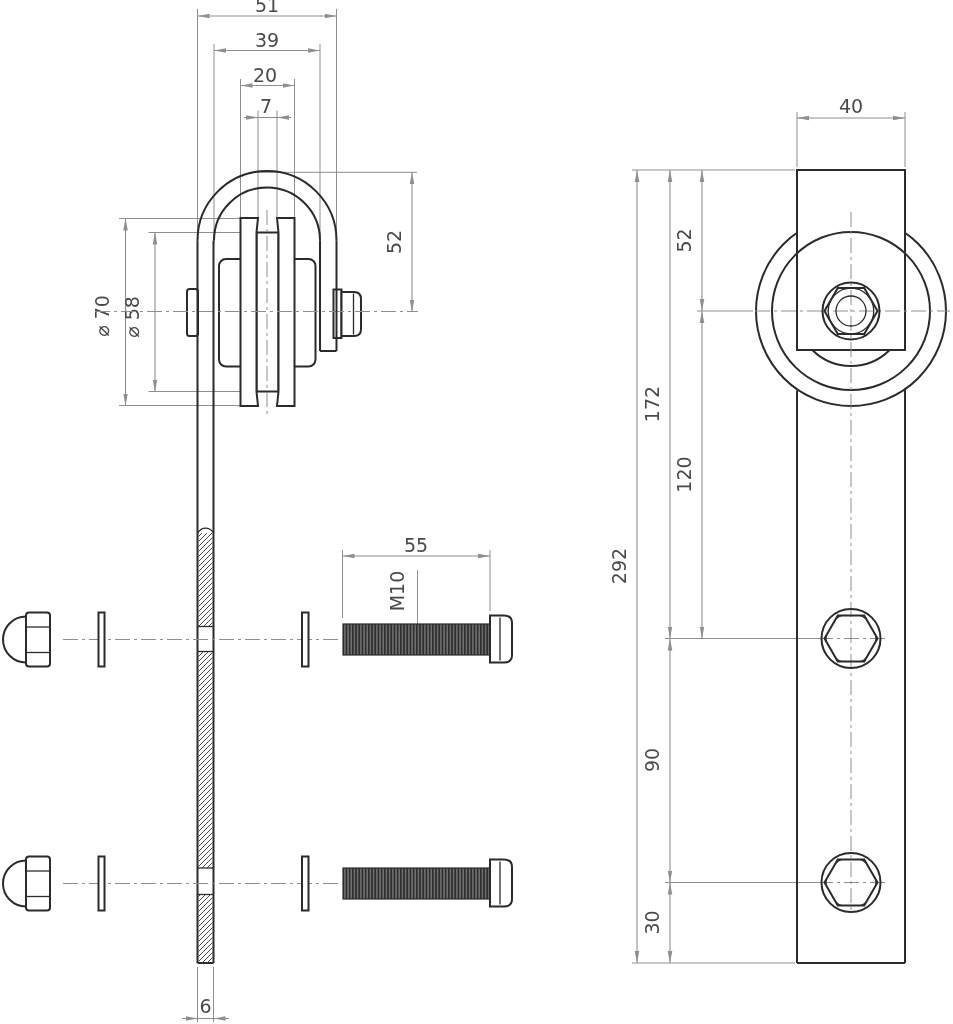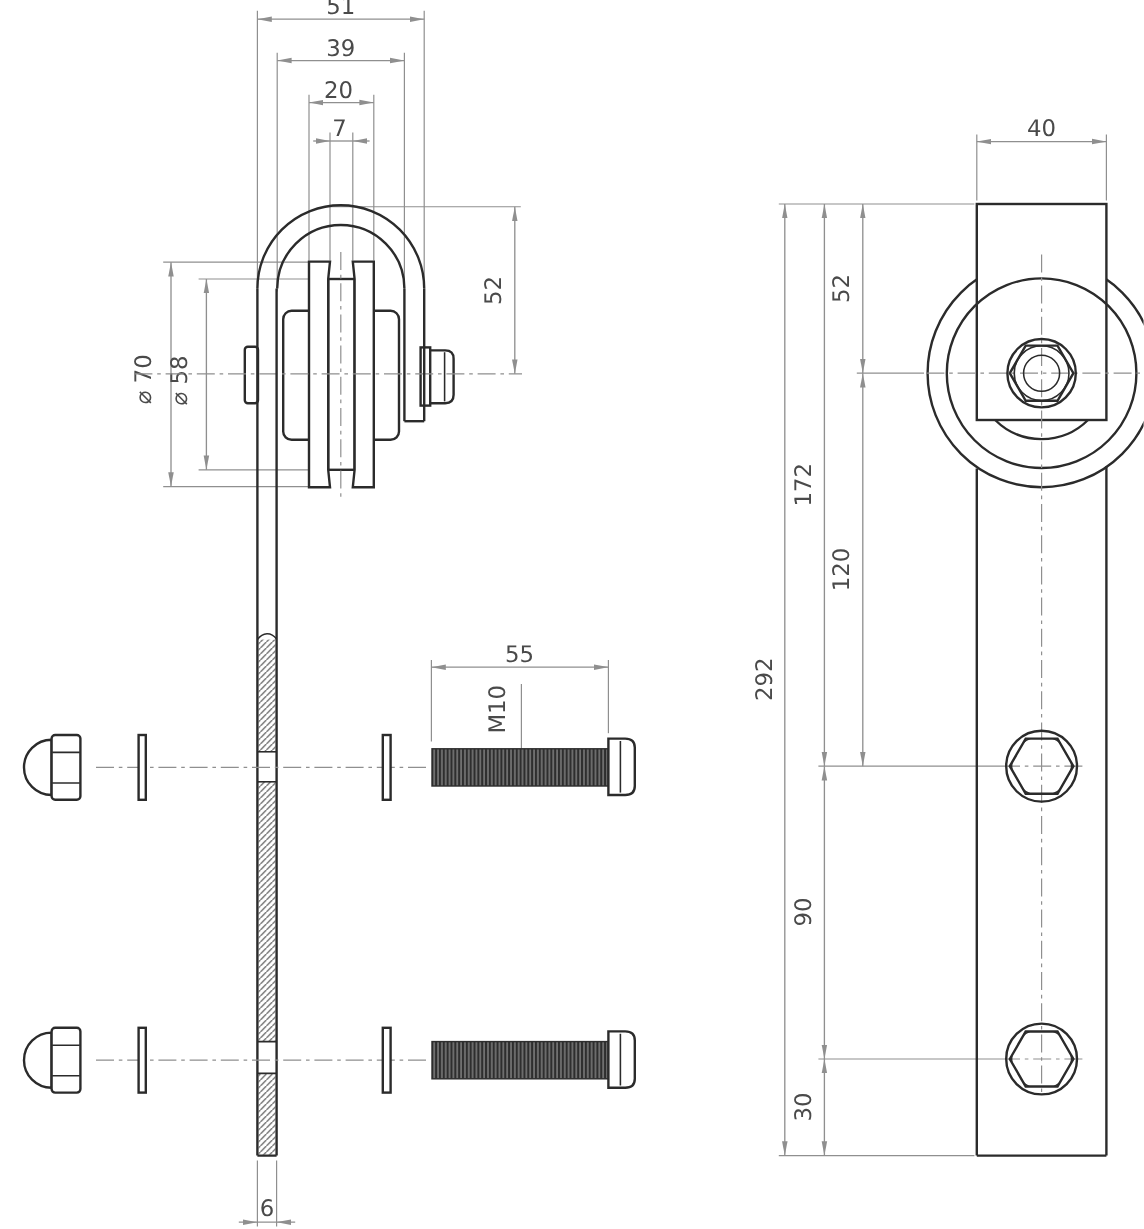--- a/index.html
+++ b/index.html
@@ -1,20 +1,20 @@
 <!DOCTYPE html>
 <html style="--background: #ffffff; --line-main: #2b2b2b; --line-dim: #8f8f8f; --text: #4a4a4a; --thread-dark: #2e2e2e; --thread-light: #707070; --hatch: #4f4f4f;"><head>
 <meta charset="utf-8">
 <style>
   :root{
     --background:#ffffff; --line-main:#2b2b2b; --line-dim:#8f8f8f;
     --text:#4a4a4a; --thread-dark:#2e2e2e; --thread-light:#707070; --hatch:#4f4f4f;
   }
   html,body{margin:0;padding:0;background:var(--background);}
-  .stage{width:921px;height:1024px;position:relative;background:var(--background);padding-left:17px;}
+  .stage{width:921px;height:1024px;position:relative;background:var(--background);}
   svg{display:block;}
   .main{stroke:var(--line-main);stroke-width:2;fill:none;}
   .mainf{stroke:var(--line-main);stroke-width:2;fill:#ffffff;}
   .thinm{stroke:var(--line-main);stroke-width:1.3;fill:none;}
   .dim{stroke:var(--line-dim);stroke-width:1.1;fill:none;}
   .ext{stroke:var(--line-dim);stroke-width:1;fill:none;}
   .center{stroke:var(--line-dim);stroke-width:1;fill:none;stroke-dasharray:15 4 3 4;}
   .hatchrect{fill:url(#hatchp);stroke:none;}
   .threadrect{fill:url(#threadp);stroke:var(--thread-dark);stroke-width:1.2;}
   .dim-text{font-family:"DejaVu Sans","Liberation Sans",sans-serif;font-size:19px;fill:var(--text);text-anchor:middle;}

